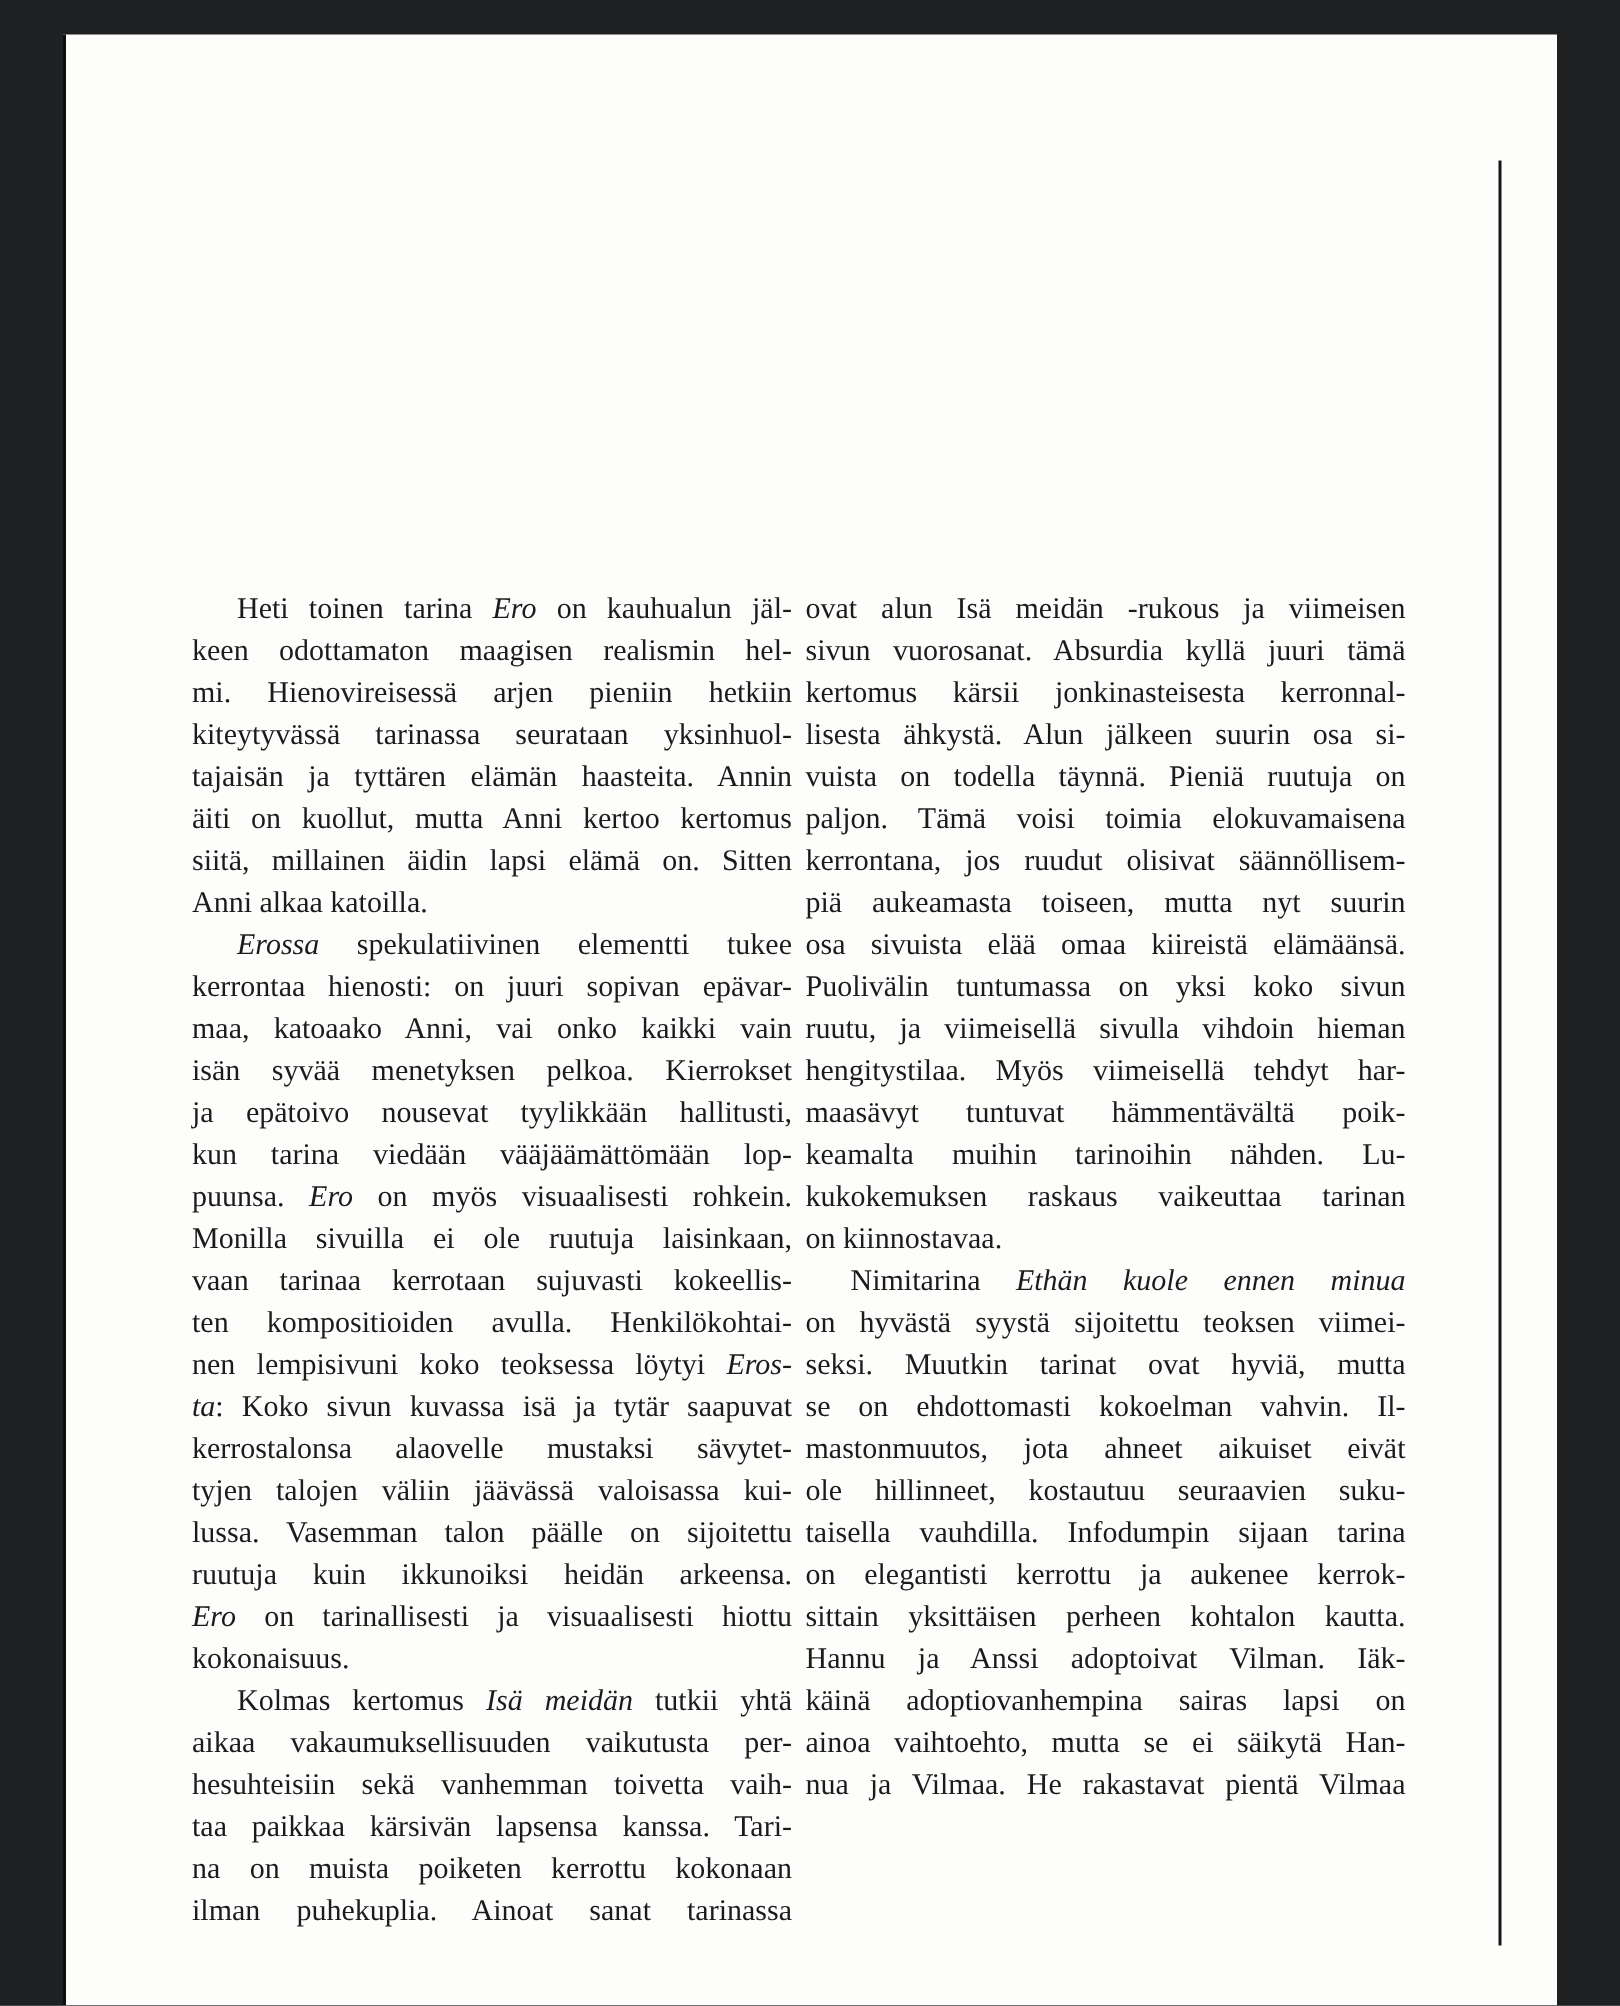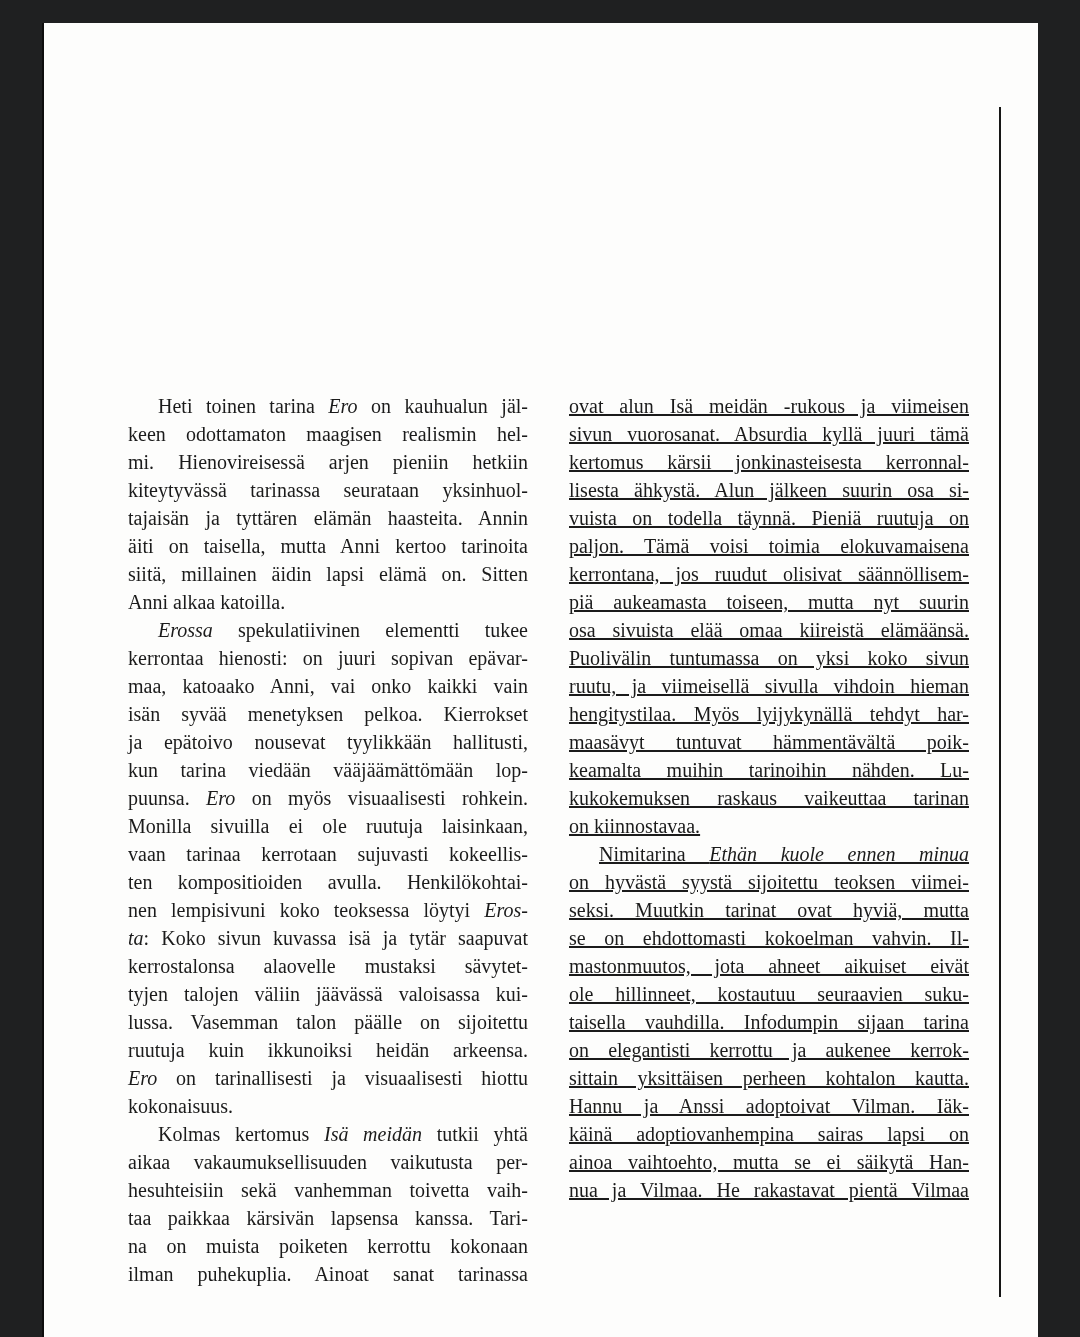--- a/index.html
+++ b/index.html
@@ -29,21 +29,21 @@
   }
   .col {
     position: absolute;
     top: 369px;
     width: 400px;
     color: #1b1b1b;
     font-size: 20px;
     line-height: 28px;
   }
   .col-left  { left: 84px; }
-  .col-right { left: 525px; text-decoration: underline; }
+  .col-right { left: 493px; }
   .line {
     text-align: justify;
     text-align-last: justify;
     -moz-text-align-last: justify;
     white-space: normal;
     height: 28px;
     overflow: visible;
   }
   .line.end {
     text-align-last: left;
@@ -64,21 +64,21 @@
 <body>
 
 <div class="stage">
   <div class="paper">
     <div class="col col-left">
         <div class="line indent"><span>Heti toinen tarina </span><em>Ero</em><span> on kauhualun jäl-</span></div>
         <div class="line"><span>keen odottamaton maagisen realismin hel-</span></div>
         <div class="line"><span>mi. Hienovireisessä arjen pieniin hetkiin</span></div>
         <div class="line"><span>kiteytyvässä tarinassa seurataan yksinhuol-</span></div>
         <div class="line"><span>tajaisän ja tyttären elämän haasteita. Annin</span></div>
-        <div class="line"><span>äiti on taisella, mutta Anni kertoo tarinoita</span></div>
+        <div class="line"><span>äiti on kuollut, mutta Anni kertoo kertomus</span></div>
         <div class="line"><span>siitä, millainen äidin lapsi elämä on. Sitten</span></div>
         <div class="line end"><span>Anni alkaa katoilla.</span></div>
         <div class="line indent"><em>Erossa</em><span> spekulatiivinen elementti tukee</span></div>
         <div class="line"><span>kerrontaa hienosti: on juuri sopivan epävar-</span></div>
         <div class="line"><span>maa, katoaako Anni, vai onko kaikki vain</span></div>
         <div class="line"><span>isän syvää menetyksen pelkoa. Kierrokset</span></div>
         <div class="line"><span>ja epätoivo nousevat tyylikkään hallitusti,</span></div>
         <div class="line"><span>kun tarina viedään vääjäämättömään lop-</span></div>
         <div class="line"><span>puunsa. </span><em>Ero</em><span> on myös visuaalisesti rohkein.</span></div>
         <div class="line"><span>Monilla sivuilla ei ole ruutuja laisinkaan,</span></div>
@@ -104,21 +104,21 @@
         <div class="line"><span>sivun vuorosanat. Absurdia kyllä juuri tämä</span></div>
         <div class="line"><span>kertomus kärsii jonkinasteisesta kerronnal-</span></div>
         <div class="line"><span>lisesta ähkystä. Alun jälkeen suurin osa si-</span></div>
         <div class="line"><span>vuista on todella täynnä. Pieniä ruutuja on</span></div>
         <div class="line"><span>paljon. Tämä voisi toimia elokuvamaisena</span></div>
         <div class="line"><span>kerrontana, jos ruudut olisivat säännöllisem-</span></div>
         <div class="line"><span>piä aukeamasta toiseen, mutta nyt suurin</span></div>
         <div class="line"><span>osa sivuista elää omaa kiireistä elämäänsä.</span></div>
         <div class="line"><span>Puolivälin tuntumassa on yksi koko sivun</span></div>
         <div class="line"><span>ruutu, ja viimeisellä sivulla vihdoin hieman</span></div>
-        <div class="line"><span>hengitystilaa. Myös lyijykynällä tehdyt har-</span></div>
+        <div class="line"><span>hengitystilaa. Myös viimeisellä tehdyt har-</span></div>
         <div class="line"><span>maasävyt tuntuvat hämmentävältä poik-</span></div>
         <div class="line"><span>keamalta muihin tarinoihin nähden. Lu-</span></div>
         <div class="line"><span>kukokemuksen raskaus vaikeuttaa tarinan</span></div>
         <div class="line end"><span>on kiinnostavaa.</span></div>
         <div class="line indent"><span>Nimitarina </span><em>Ethän kuole ennen minua</em></div>
         <div class="line"><span>on hyvästä syystä sijoitettu teoksen viimei-</span></div>
         <div class="line"><span>seksi. Muutkin tarinat ovat hyviä, mutta</span></div>
         <div class="line"><span>se on ehdottomasti kokoelman vahvin. Il-</span></div>
         <div class="line"><span>mastonmuutos, jota ahneet aikuiset eivät</span></div>
         <div class="line"><span>ole hillinneet, kostautuu seuraavien suku-</span></div>

